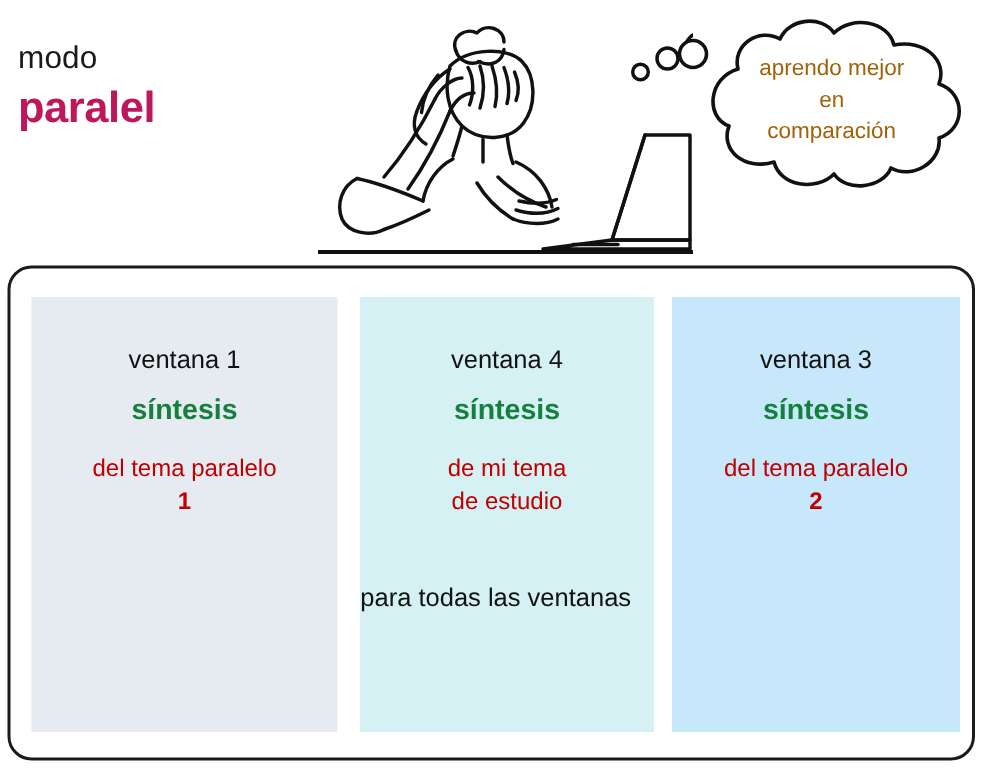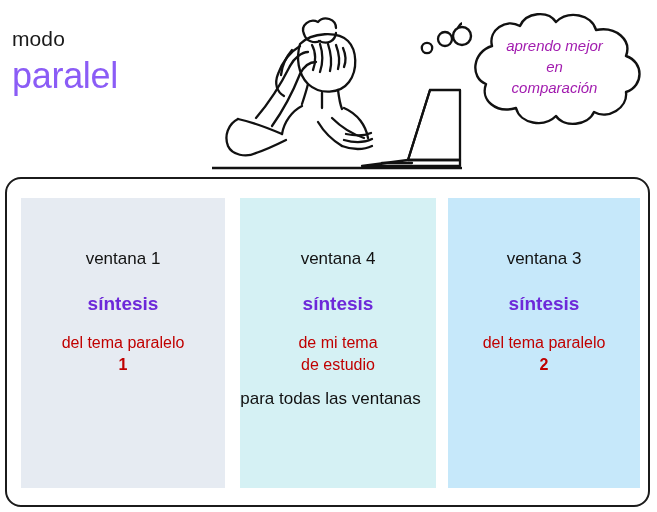--- a/index.html
+++ b/index.html
@@ -30,23 +30,23 @@
     top: 28px;
     width: 210px;
   }
   #title-modo {
     font-size: 21px;
     color: #1a1a1a;
     line-height: 1.05;
     letter-spacing: 0.1px;
   }
   #title-paralel {
-    font-size: 36px;
-    font-weight: normal;
-    color: #8b5cf6;
+    font-size: 29px;
+    font-weight: bold;
+    color: #be185d;
     line-height: 1.12;
     margin-top: 6px;
     letter-spacing: -0.3px;
   }
 
   
   #illustration {
     position: absolute;
     left: 212px;
     top: 0px;
@@ -68,25 +68,24 @@
     position: absolute;
     left: 0; top: 0;
     width: 205px;
     height: 125px;
     display: flex;
     flex-direction: column;
     align-items: center;
     justify-content: center;
     text-align: center;
     font-size: 15px;
-    color: #a21caf;
+    color: #a16207;
     line-height: 1.42;
     padding-left: 8px;
     box-sizing: border-box;
-    font-style: italic;
   }
 
   
   #panel {
     position: absolute;
     left: 5px;
     top: 177px;
     width: 645px;
     height: 330px;
     border: 2.5px solid #1b1b1b;
@@ -100,37 +99,37 @@
     left: 14px;
     top: 19px;
     width: 619px;
     height: 290px;
   }
   .column {
     position: absolute;
     top: 0;
     height: 290px;
     box-sizing: border-box;
-    padding-top: 52px;
+    padding-top: 33px;
     text-align: center;
   }
   #col-1 { left: 0px;   width: 204px; background: #E6EBF2; }
   #col-2 { left: 219px; width: 196px; background: #D5F1F4; }
   #col-3 { left: 427px; width: 192px; background: #C6E8FA; }
 
   .col-window-label {
     font-size: 17px;
     color: #121212;
     line-height: 1.1;
   }
   .col-synth {
-    margin-top: 25px;
+    margin-top: 14px;
     font-size: 19px;
     font-weight: bold;
-    color: #6d28d9;
+    color: #15803d;
     line-height: 1.1;
   }
   .col-desc {
     margin-top: 17px;
     font-size: 16px;
     color: #C00000;
     line-height: 1.42;
   }
   .col-desc .emph {
     font-weight: bold;

